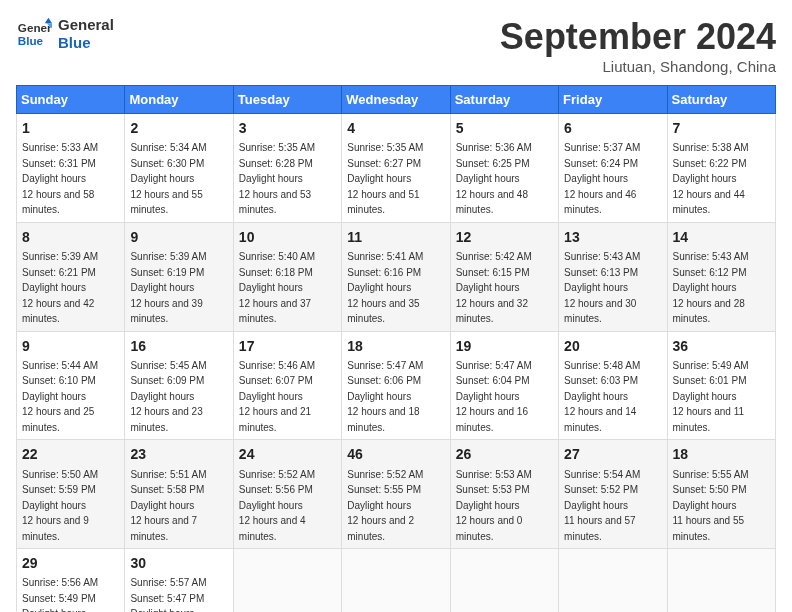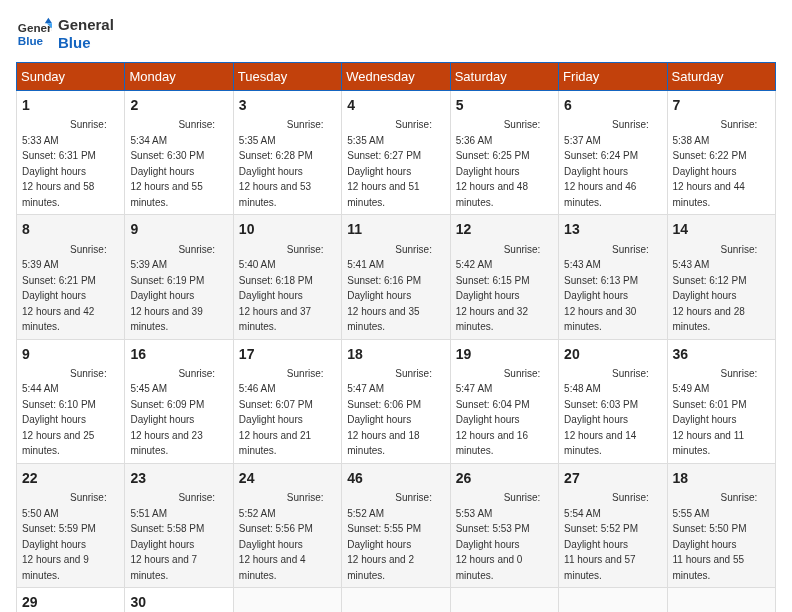--- a/index.html
+++ b/index.html
@@ -34,26 +34,26 @@
     .subtitle {
       font-size: 15px;
       color: #555;
     }
     table {
       width: 100%;
       border-collapse: collapse;
       font-size: 10.5px;
     }
     thead th {
-      background-color: #c2410c;
+      background-color: #3b82f6;
       color: #fff;
       padding: 6px 4px;
       text-align: left;
       font-size: 13px;
-      font-weight: normal;
+      font-weight: bold;
       border: 1px solid #1565c0;
     }
     tbody td {
       vertical-align: top;
       padding: 4px 5px;
       border: 1px solid #ddd;
       background: #fff;
       width: calc(100% / 7);
       min-height: 80px;
       line-height: 1.45;
@@ -64,41 +64,44 @@
     .day-num {
       font-size: 14px;
       font-weight: bold;
       color: #222;
       display: block;
       margin-bottom: 2px;
     }
     .day-detail {
       color: #333;
       font-size: 10px;
-      margin-left: 48px;
     }
     td.empty {
       background: #fafafa;
     }
   </style>
 </head>
 <body>
 
 <div class="header-area">
   <div class="logo">
     <svg class="logo-icon" viewBox="0 0 40 40">
       <text x="2" y="18" font-size="13" font-weight="bold" fill="#333" font-family="Arial">General</text>
       <text x="2" y="32" font-size="13" font-weight="bold" fill="#1565c0" font-family="Arial">Blue</text>
       <polygon points="32,8 40,8 36,2" fill="#1565c0"></polygon>
       <polygon points="34,8 40,8 40,14" fill="#42a5f5"></polygon>
     </svg>
     <div style="margin-left:2px;">
       <div style="font-size:15px;font-weight:bold;color:#333;line-height:1.2;">General</div>
       <div style="font-size:15px;font-weight:bold;color:#1565c0;line-height:1.2;">Blue</div>
     </div>
+  </div>
+  <div class="title-area">
+    <div class="month-title">September 2024</div>
+    <div class="subtitle">Liutuan, Shandong, China</div>
   </div>
 </div>
 
 <table>
   <thead>
     <tr>
       <th>Sunday</th>
       <th>Monday</th>
       <th>Tuesday</th>
       <th>Wednesday</th>

